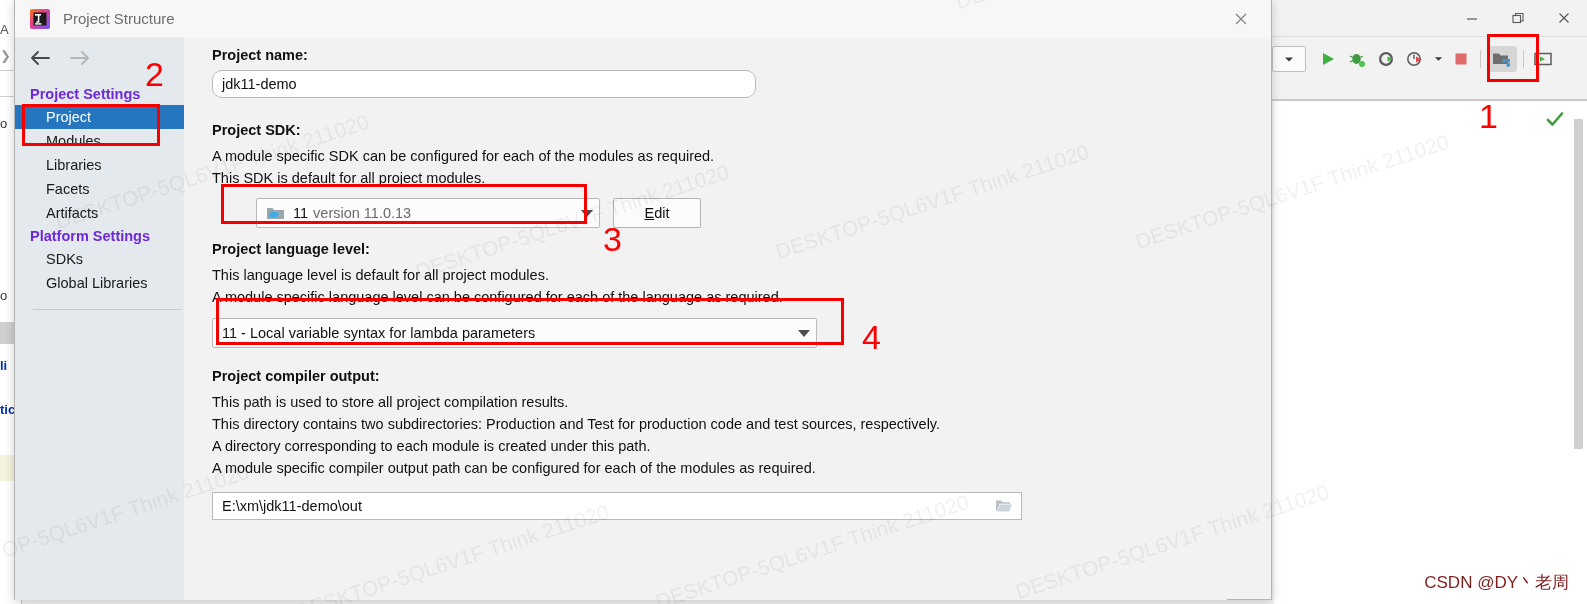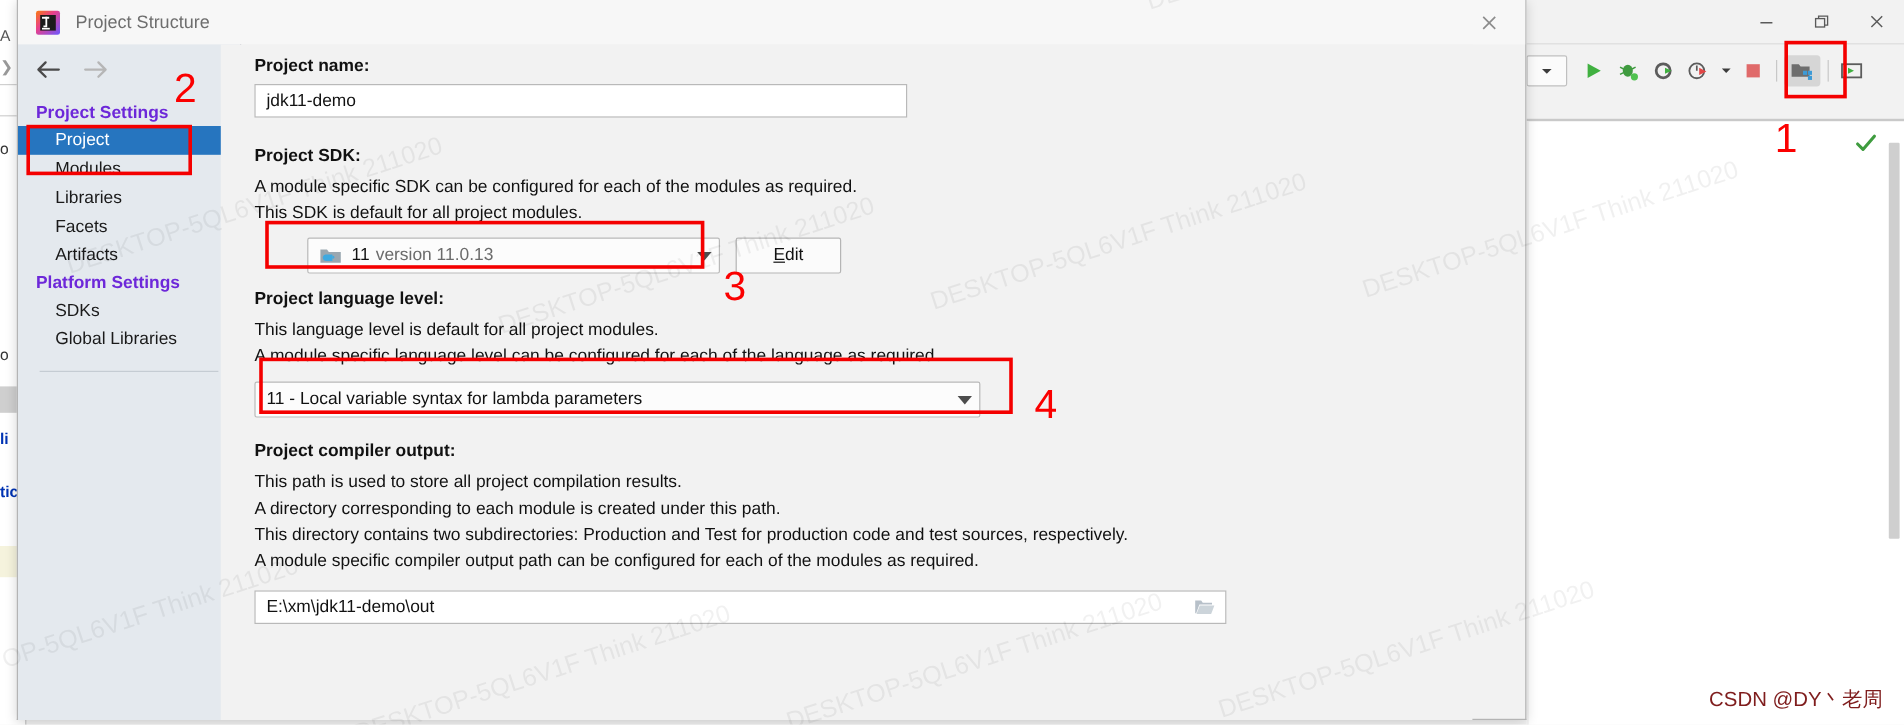--- a/index.html
+++ b/index.html
@@ -140,21 +140,21 @@
   }
   .desc-line {
     font-size:14.5px; color:#111; line-height:1.52;
     font-family:"Liberation Sans", sans-serif;
   }
   .text-input {
     background:#ffffff; border:1px solid #b9b9b9; height:28px;
     display:flex; align-items:center; padding:0 9px;
     font-size:14.5px; color:#111; font-family:"Liberation Sans", sans-serif;
   }
-  #project-name-input { width:544px; margin-bottom:24px; }
+  #project-name-input { width:544px; margin-bottom:24px;border-radius:10px; }
 
   .combo {
     background:#fcfcfc; border:1px solid #b9b9b9; border-radius:2px; height:30px;
     display:flex; align-items:center; padding:0 6px 0 9px;
     font-size:14.5px; color:#111; font-family:"Liberation Sans", sans-serif;
   }
   .combo-caret { margin-left:auto; width:0; height:0;
     border-left:6px solid transparent; border-right:6px solid transparent;
     border-top:7px solid #4d4d4d; }
   #sdk-combo { width:344px; }
@@ -384,22 +384,22 @@
     <div class="desc-line">This language level is default for all project modules.</div>
     <div class="desc-line">A module specific language level can be configured for each of the language as required.</div>
 
     <div class="combo" id="lang-combo" style="margin-top:10px; margin-bottom:20px;">
       <span>11 - Local variable syntax for lambda parameters</span>
       <span class="combo-caret"></span>
     </div>
 
     <div class="field-label">Project compiler output:</div>
     <div class="desc-line">This path is used to store all project compilation results.</div>
+    <div class="desc-line">This directory contains two subdirectories: Production and Test for production code and test sources, respectively.</div>
     <div class="desc-line">A directory corresponding to each module is created under this path.</div>
-    <div class="desc-line">This directory contains two subdirectories: Production and Test for production code and test sources, respectively.</div>
     <div class="desc-line">A module specific compiler output path can be configured for each of the modules as required.</div>
 
     <div class="text-input" id="compiler-output-input" style="margin-top:13px;">
       <span>E:\xm\jdk11-demo\out</span>
       <span id="compiler-folder-icon">
         <svg viewBox="0 0 18 16" width="18" height="16">
           <path d="M1 2.5 L6 2.5 L7.3 4.3 L15 4.3 L15 5.8 L4.5 5.8 L1.8 13 L1 13 Z" fill="#b7c0c9"></path>
           <path d="M4.8 6.6 L17 6.6 L14.3 13.6 L2.1 13.6 Z" fill="#ccd4da"></path>
         </svg>
       </span>

